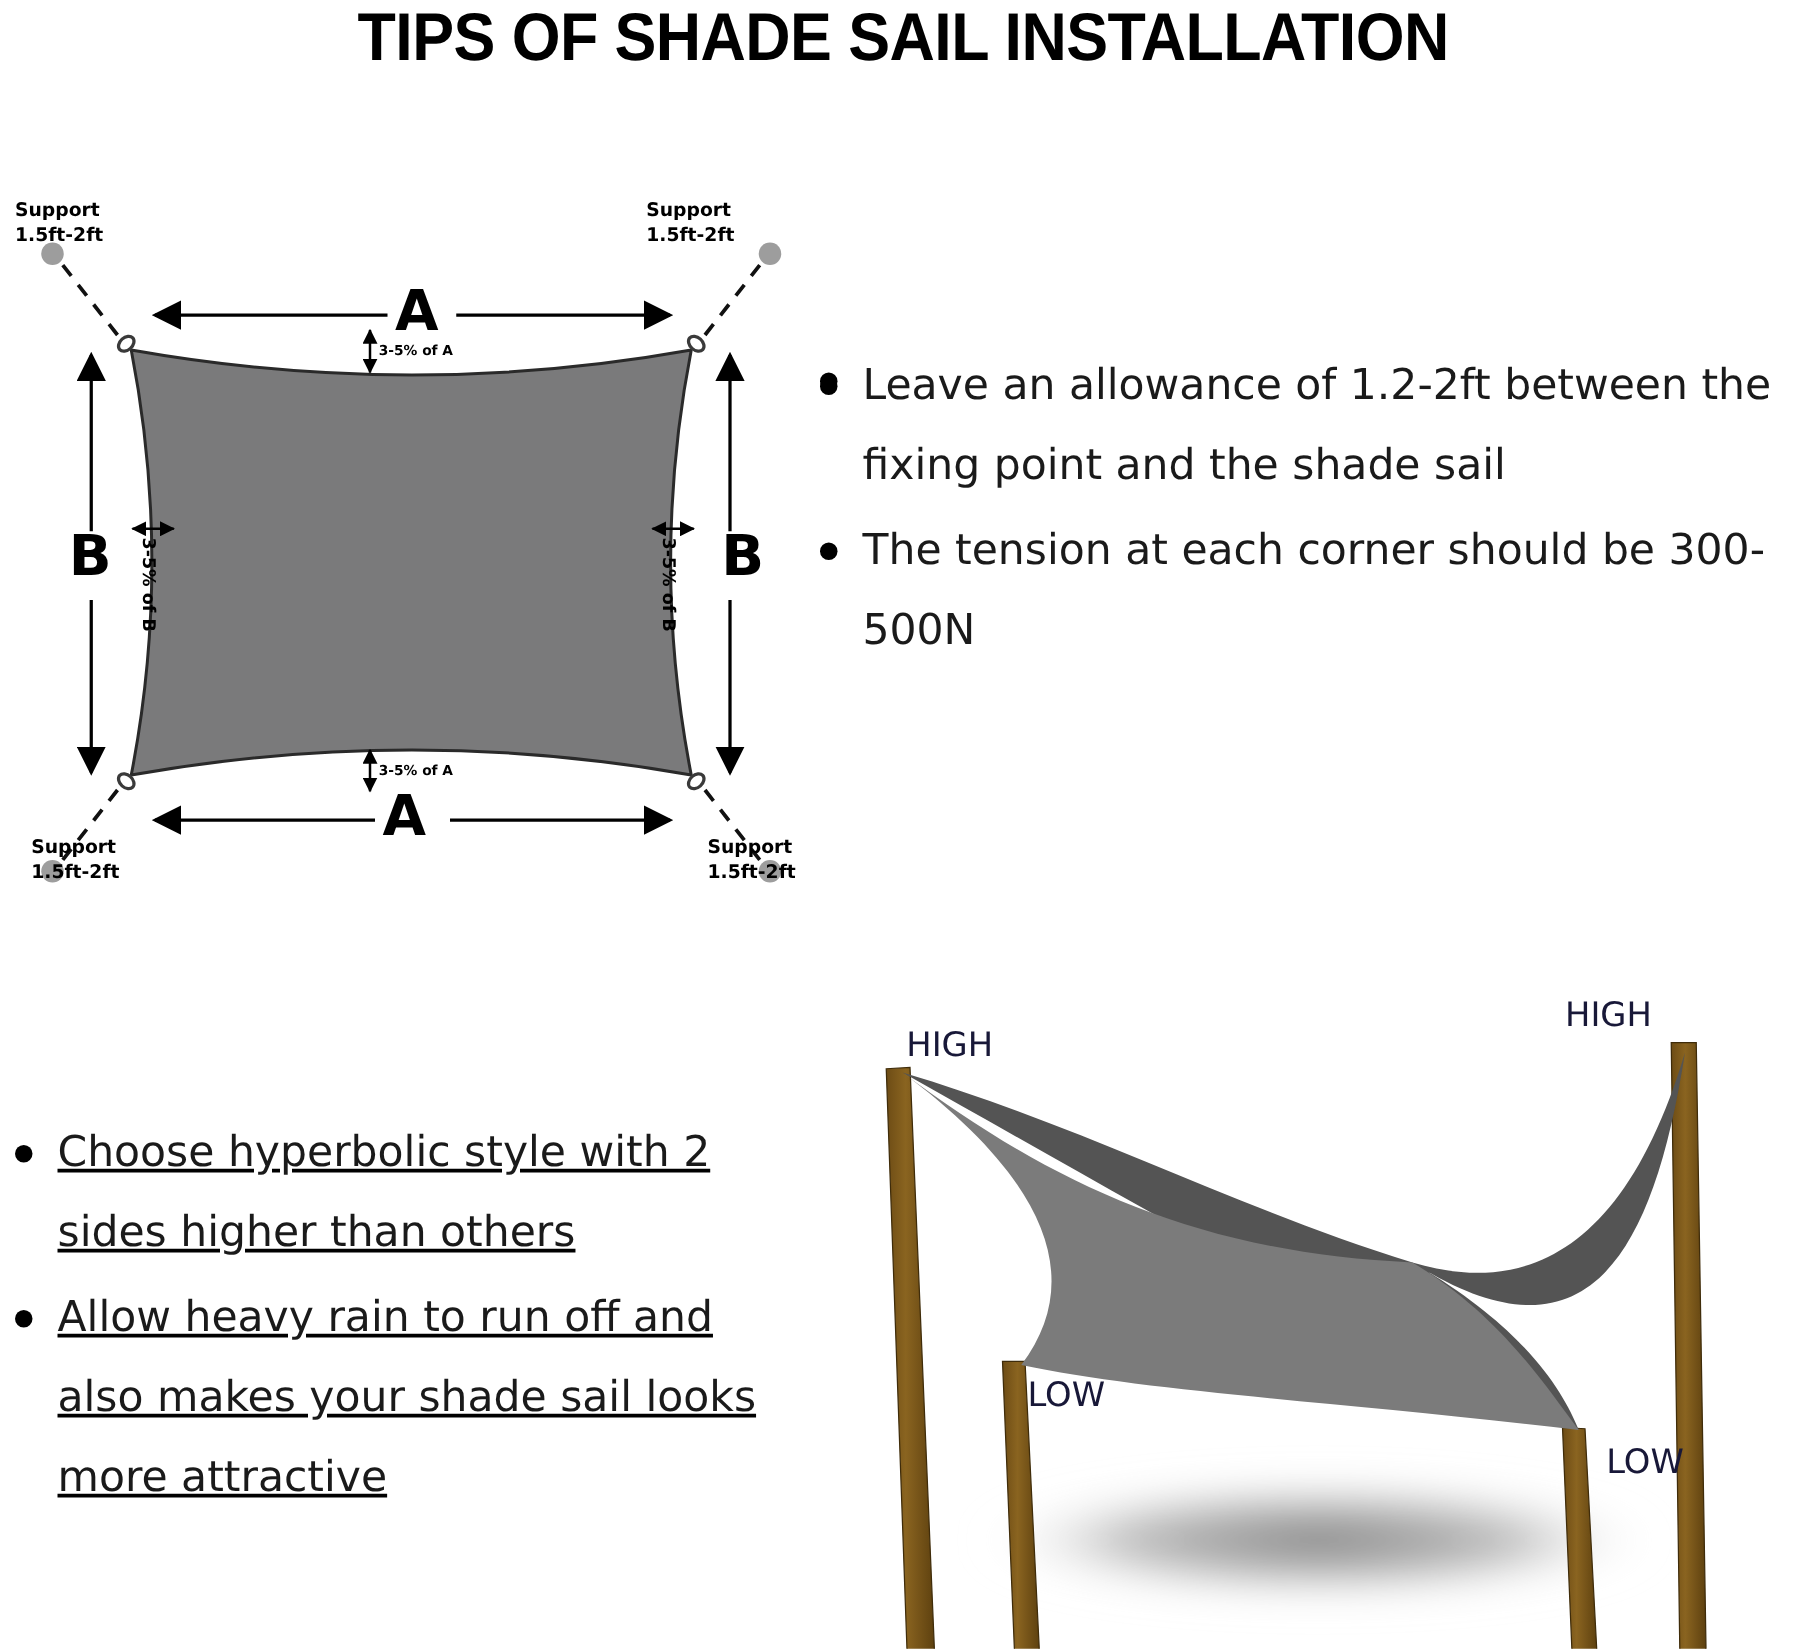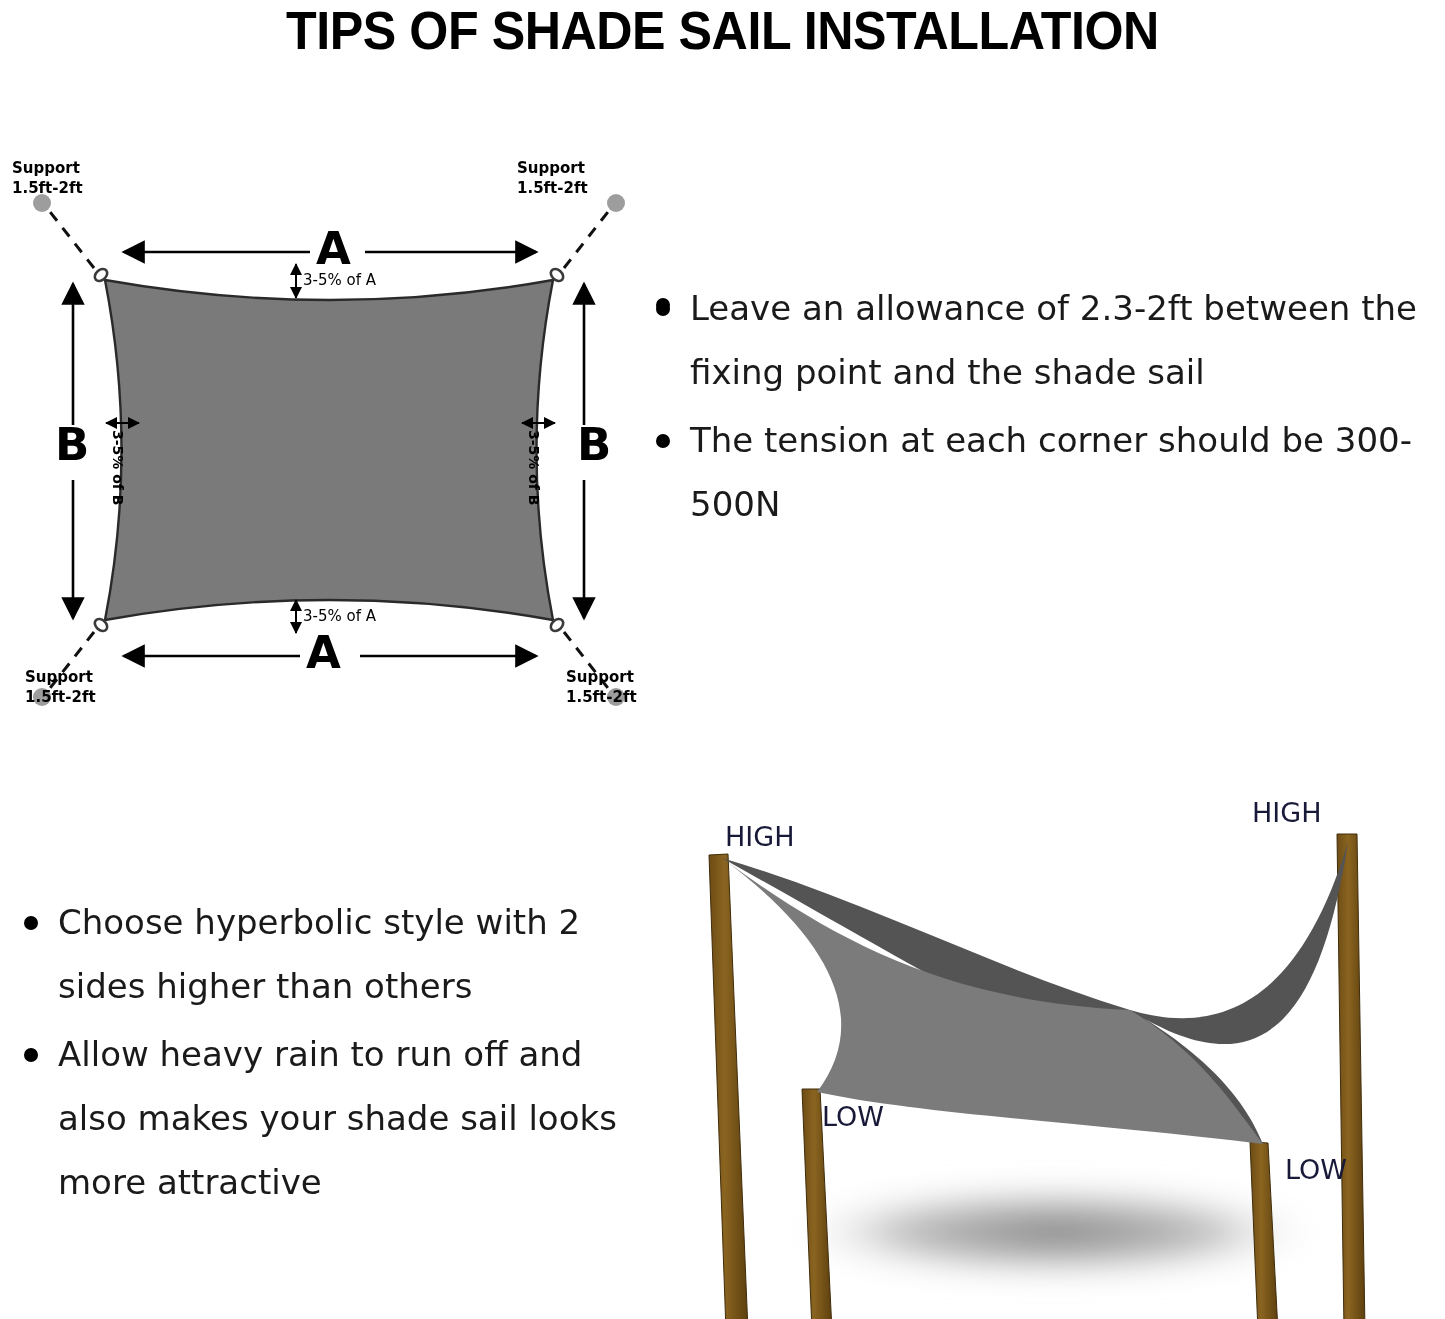--- a/index.html
+++ b/index.html
@@ -37,22 +37,22 @@
     left: 0;
     top: 160px;
     width: 660px;
     height: 570px;
   }
   #rect-diagram svg { display: block; }
 
   .dim-label {
     position: absolute;
     font-family: "DejaVu Sans", sans-serif;
-    font-weight: normal;
-    font-size: 15px;
+    font-weight: bold;
+    font-size: 11px;
     line-height: 17px;
     color: #000;
     white-space: nowrap;
     text-align: center;
   }
   .big-letter {
     position: absolute;
     font-family: "DejaVu Sans", sans-serif;
     font-weight: bold;
     font-size: 45px;
@@ -104,23 +104,24 @@
     height: 14px;
     border-radius: 50%;
     background: #000;
   }
   #tips-right {
     left: 648px;
     top: 272px;
     width: 800px;
   }
   #tips-left {
-    left: 16px;
+    left: 4px;
     top: 890px;
     width: 630px;
+    text-decoration: underline;
   }
 
   
   #hyper-illus {
     position: absolute;
     left: 660px;
     top: 792px;
     width: 785px;
     height: 539px;
   }
@@ -246,21 +247,21 @@
     <div>1.5ft-2ft</div>
   </div>
 </div>
 
 <ul class="bullets" id="tips-right">
   <li>
     <span class="dot"></span>
   </li>
   <li>
     <span class="dot"></span>
-    <span>Leave an allowance of 2.3-2ft between the fixing point and the shade sail</span>
+    <span>Leave an allowance of 1.2-2ft between the fixing point and the shade sail</span>
   </li>
   <li>
     <span class="dot"></span>
     <span>The tension at each corner should be 300-500N</span>
   </li>
 </ul>
 
 <ul class="bullets" id="tips-left">
   <li>
     <span class="dot"></span>

